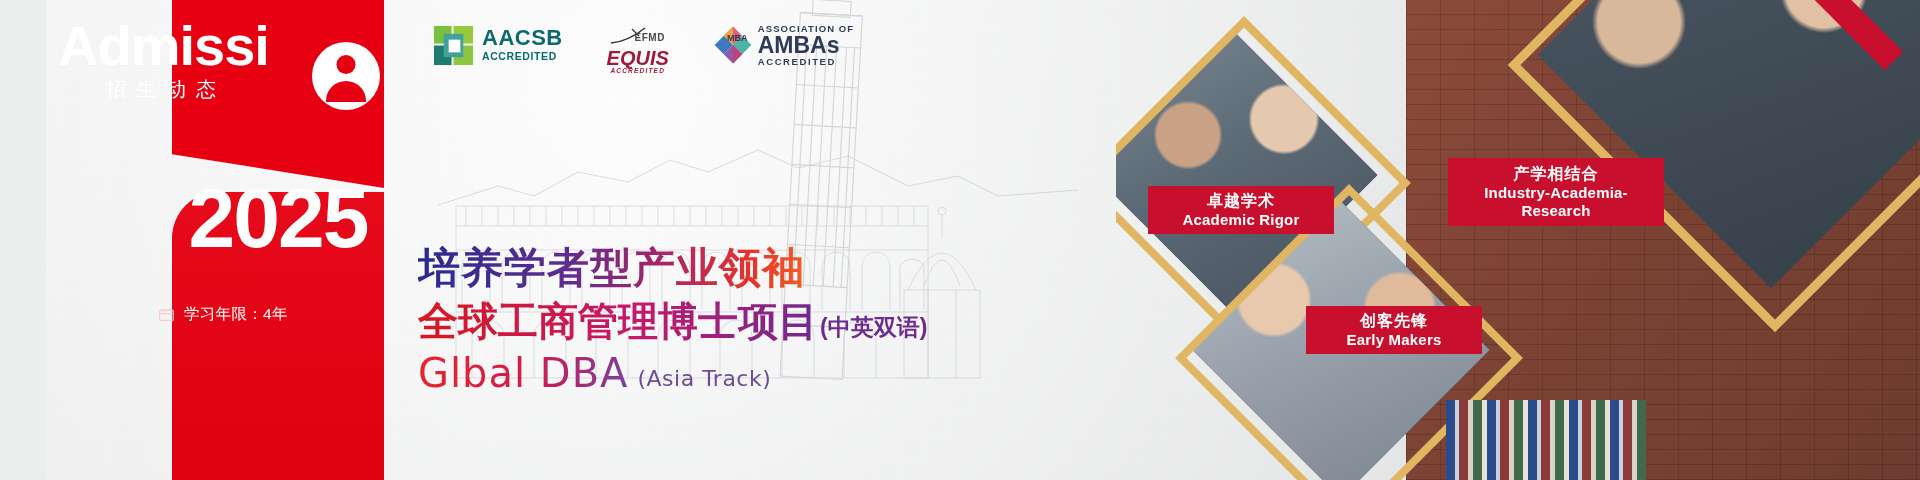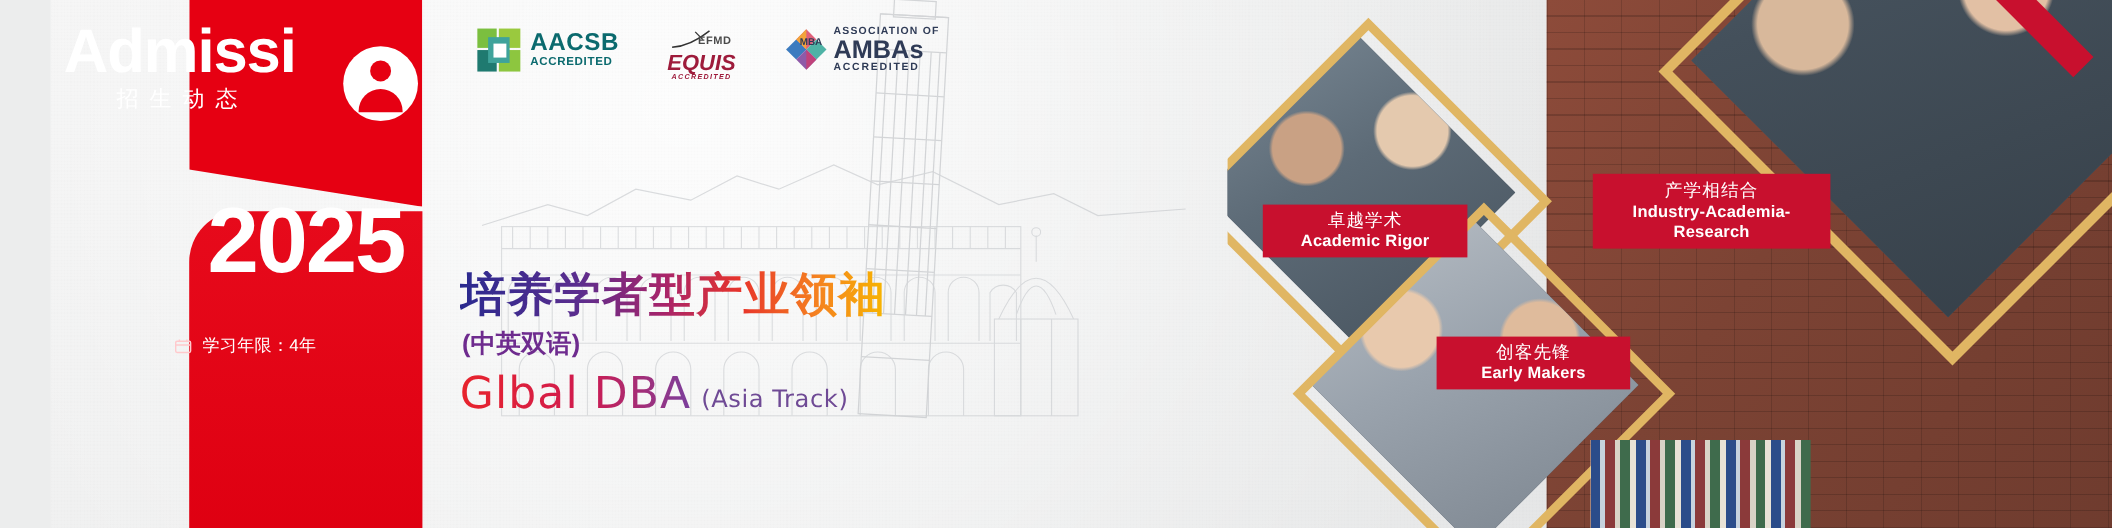--- a/index.html
+++ b/index.html
@@ -130,21 +130,21 @@
       linear-gradient(125deg,#8d4b3a 0%,#7c4334 40%,#6e3b2e 100%);
   }
   .photo{position:absolute;overflow:hidden;background:#4a5560;}
   .dia{transform:rotate(45deg);}
   .dia > .inner{transform:rotate(-45deg);width:200%;height:200%;position:absolute;left:-50%;top:-50%;}
 
   .label{
     position:absolute;color:#fff;text-align:center;line-height:1.22;z-index:9;
     padding:5px 12px;white-space:nowrap;
   }
-  .label .cn{font-size:16px;font-weight:400;letter-spacing:1px;}
+  .label .cn{font-size:16px;font-weight:700;letter-spacing:1px;}
   .label .en{font-size:15px;font-weight:700;letter-spacing:.2px;}
   .redtag{background:#c8102e;}
   .redtag-slant{background:#c8102e;}
 
   .goldband{position:absolute;background:#e0b663;}
 </style>
 </head>
 <body>
 
 <div id="banner">
@@ -351,20 +351,21 @@
         <div class="t1">ASSOCIATION OF</div>
         <div class="t2">AMBAs</div>
         <div class="t3">ACCREDITED</div>
       </div>
     </div>
   </div>
 
   <div class="headlines">
     <div class="h-grad1">培养学者型产业领袖</div>
     <div class="h-grad2">
+      <span class="main">全球工商管理博士项目</span>
       <span class="sub">(中英双语)</span>
     </div>
     <div class="h-en">
       <span class="big">Glbal DBA</span>
       <span class="small">(Asia Track)</span>
     </div>
   </div>
 
   <div class="right">
 

